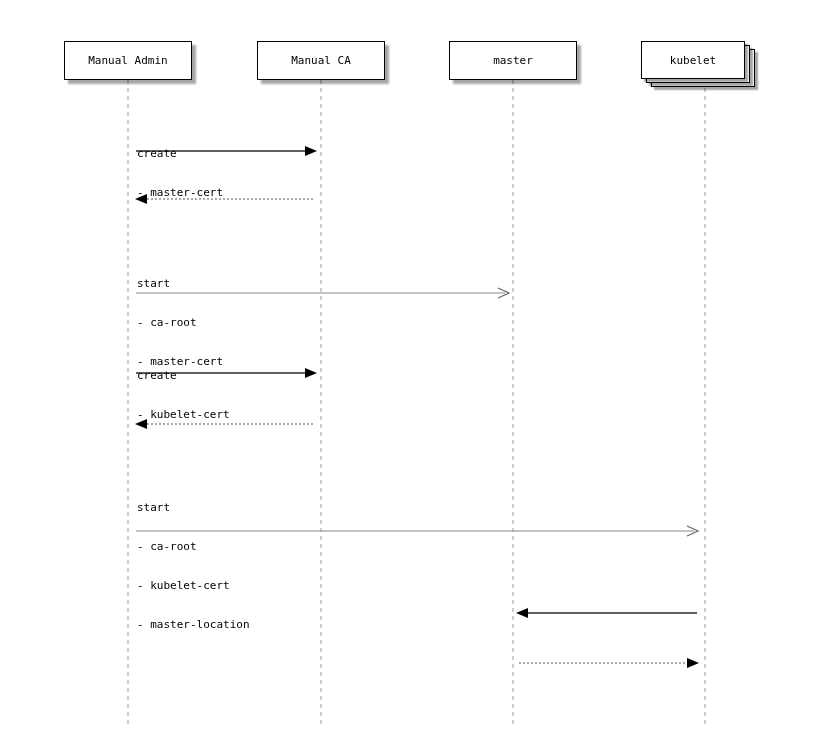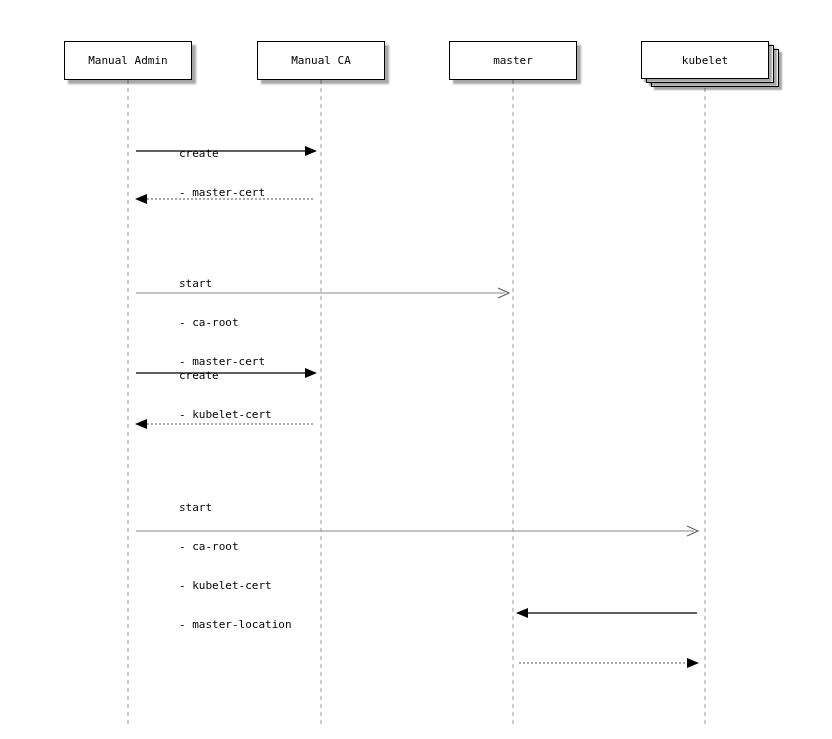--- a/index.html
+++ b/index.html
@@ -38,21 +38,21 @@
     letter-spacing: 0;
   }
   .actor-stack {
     position: absolute;
     top: 41px;
     width: 128px;
     height: 39px;
   }
   .actor-stack .layer {
     position: absolute;
-    width: 128px;
+    width: 104px;
     height: 38px;
     box-sizing: border-box;
     background: #ffffff;
     border: 1.5px solid #000000;
     box-shadow: 3px 3px 1.5px rgba(0,0,0,0.35);
   }
   .actor-stack .layer.back  { left: 10px; top: 8px; }
   .actor-stack .layer.mid   { left: 5px;  top: 4px; }
   .actor-stack .layer.front {
     left: 0; top: 0;
@@ -62,21 +62,21 @@
     font-size: 11px;
     color: #000000;
   }
   .msg {
     position: absolute;
     font-size: 11px;
     line-height: 13px;
     color: #000000;
     white-space: pre;
   }
-  .msg div { white-space: pre; margin-left: 42px; }
+  .msg div { white-space: pre; }
   .msg.right { text-align: right; }
 </style>
 </head>
 <body>
 
 <div id="diagram">
 
   <svg id="wires" width="832" height="739" viewBox="0 0 832 739">
 
     <line x1="128" y1="80" x2="128" y2="725" stroke="#999999" stroke-width="1" stroke-dasharray="4,4"></line>

